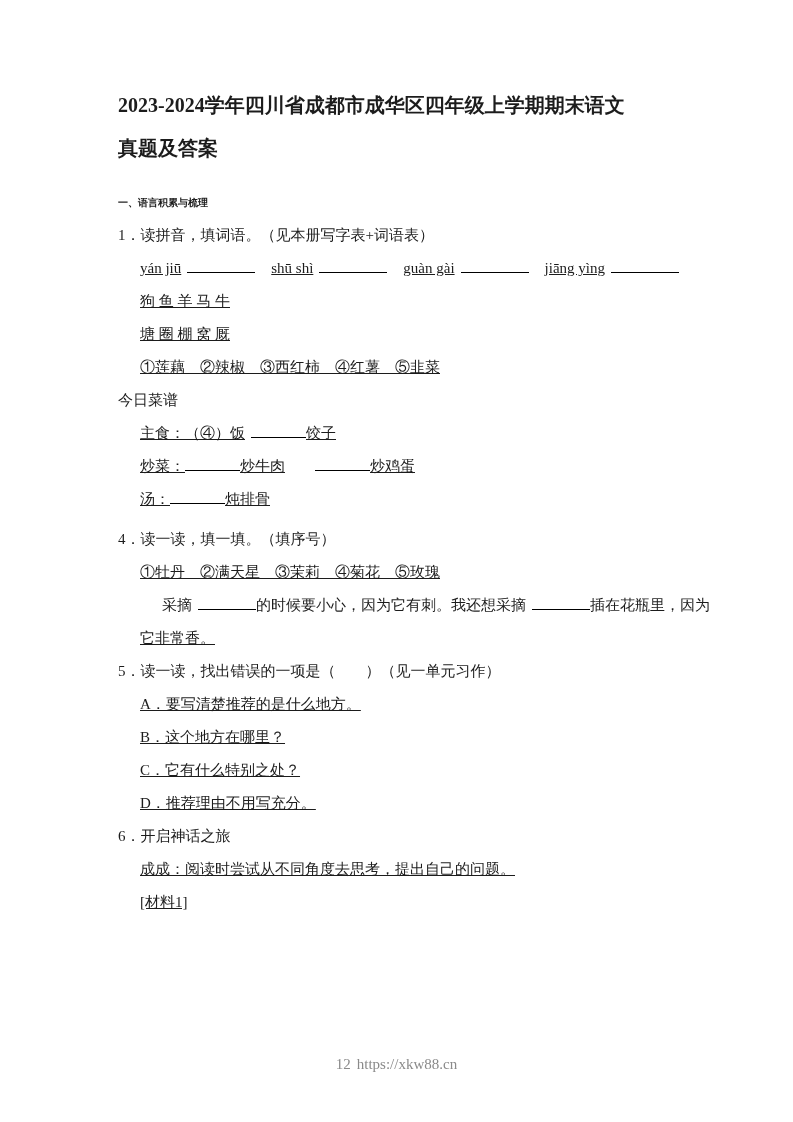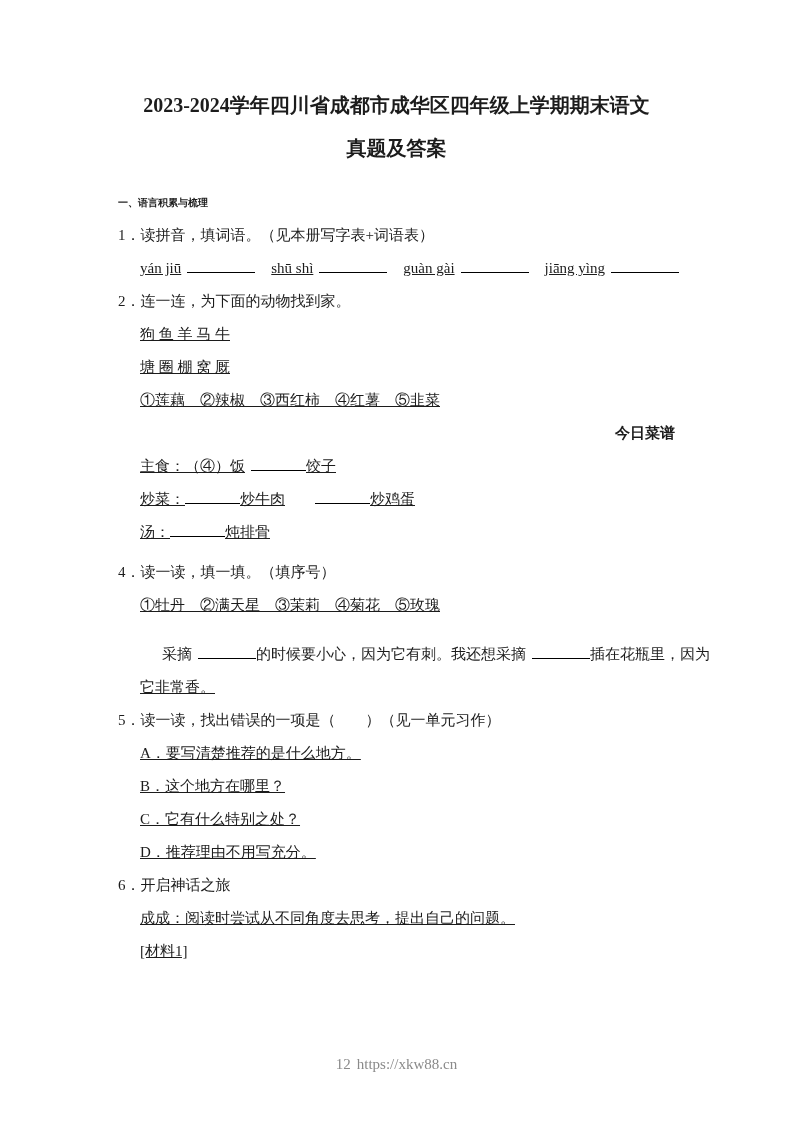--- a/index.html
+++ b/index.html
@@ -10,40 +10,40 @@
     background: #ffffff;
     color: #1c1c1c;
     font-family: "Liberation Serif", "DejaVu Serif", serif;
     position: relative;
     overflow: hidden;
   }
   .page { padding: 84px 118px 0 118px; }
 
   .title {
     margin: 0 0 16px 0;
-    text-align: center;
+    text-align: left;
     font-size: 20px;
     font-weight: bold;
     line-height: 43px;
   }
   .title-line { display: block; }
 
   .heading {
     font-size: 10px;
     font-weight: bold;
     line-height: 33px;
   }
   .line {
     font-size: 15px;
     line-height: 33px;
     white-space: nowrap;
   }
   .indent1 { padding-left: 22px; text-decoration: underline; }
-  .indent2 { padding-left: 44px; margin-top: 16px; }
-  .menu-title { text-align: right; font-weight: bold; }
+  .indent2 { padding-left: 44px; }
+  .menu-title { text-align: left; }
 
   .blank {
     display: inline-block;
     border-bottom: 1px solid #000;
     height: 16px;
     vertical-align: baseline;
   }
   .b68 { width: 68px; }
   .b55 { width: 55px; }
   .b58 { width: 58px; }
@@ -76,21 +76,20 @@
     <span class="title-line">真题及答案</span>
   </h1>
 
   <div class="heading">一、语言积累与梳理</div>
 
   <div class="line">1．读拼音，填词语。（见本册写字表+词语表）</div>
   <div class="line indent1">
     <span class="pgroup"><span>yán jiū</span><span class="blank b68"></span></span><span class="pgroup"><span>shū shì</span><span class="blank b68"></span></span><span class="pgroup"><span>guàn gài</span><span class="blank b68"></span></span><span class="pgroup"><span>jiāng yìng</span><span class="blank b68"></span></span>
   </div>
 
-  <div class="line">2．连一连，为下面的动物找到家。</div>
   <div class="line indent1">狗  鱼  羊  马  牛</div>
   <div class="line indent1">塘  圈  棚  窝  厩</div>
 
   <div class="line indent1">①莲藕　②辣椒　③西红柿　④红薯　⑤韭菜</div>
   <div class="line menu-title">今日菜谱</div>
   <div class="line indent1">
     <span class="sp-r">主食：（④）饭</span><span class="blank b55"></span><span>饺子</span>
   </div>
   <div class="line indent1">
     <span>炒菜：</span><span class="blank b55"></span><span>炒牛肉</span><span class="blank b55 gap30"></span><span>炒鸡蛋</span>

